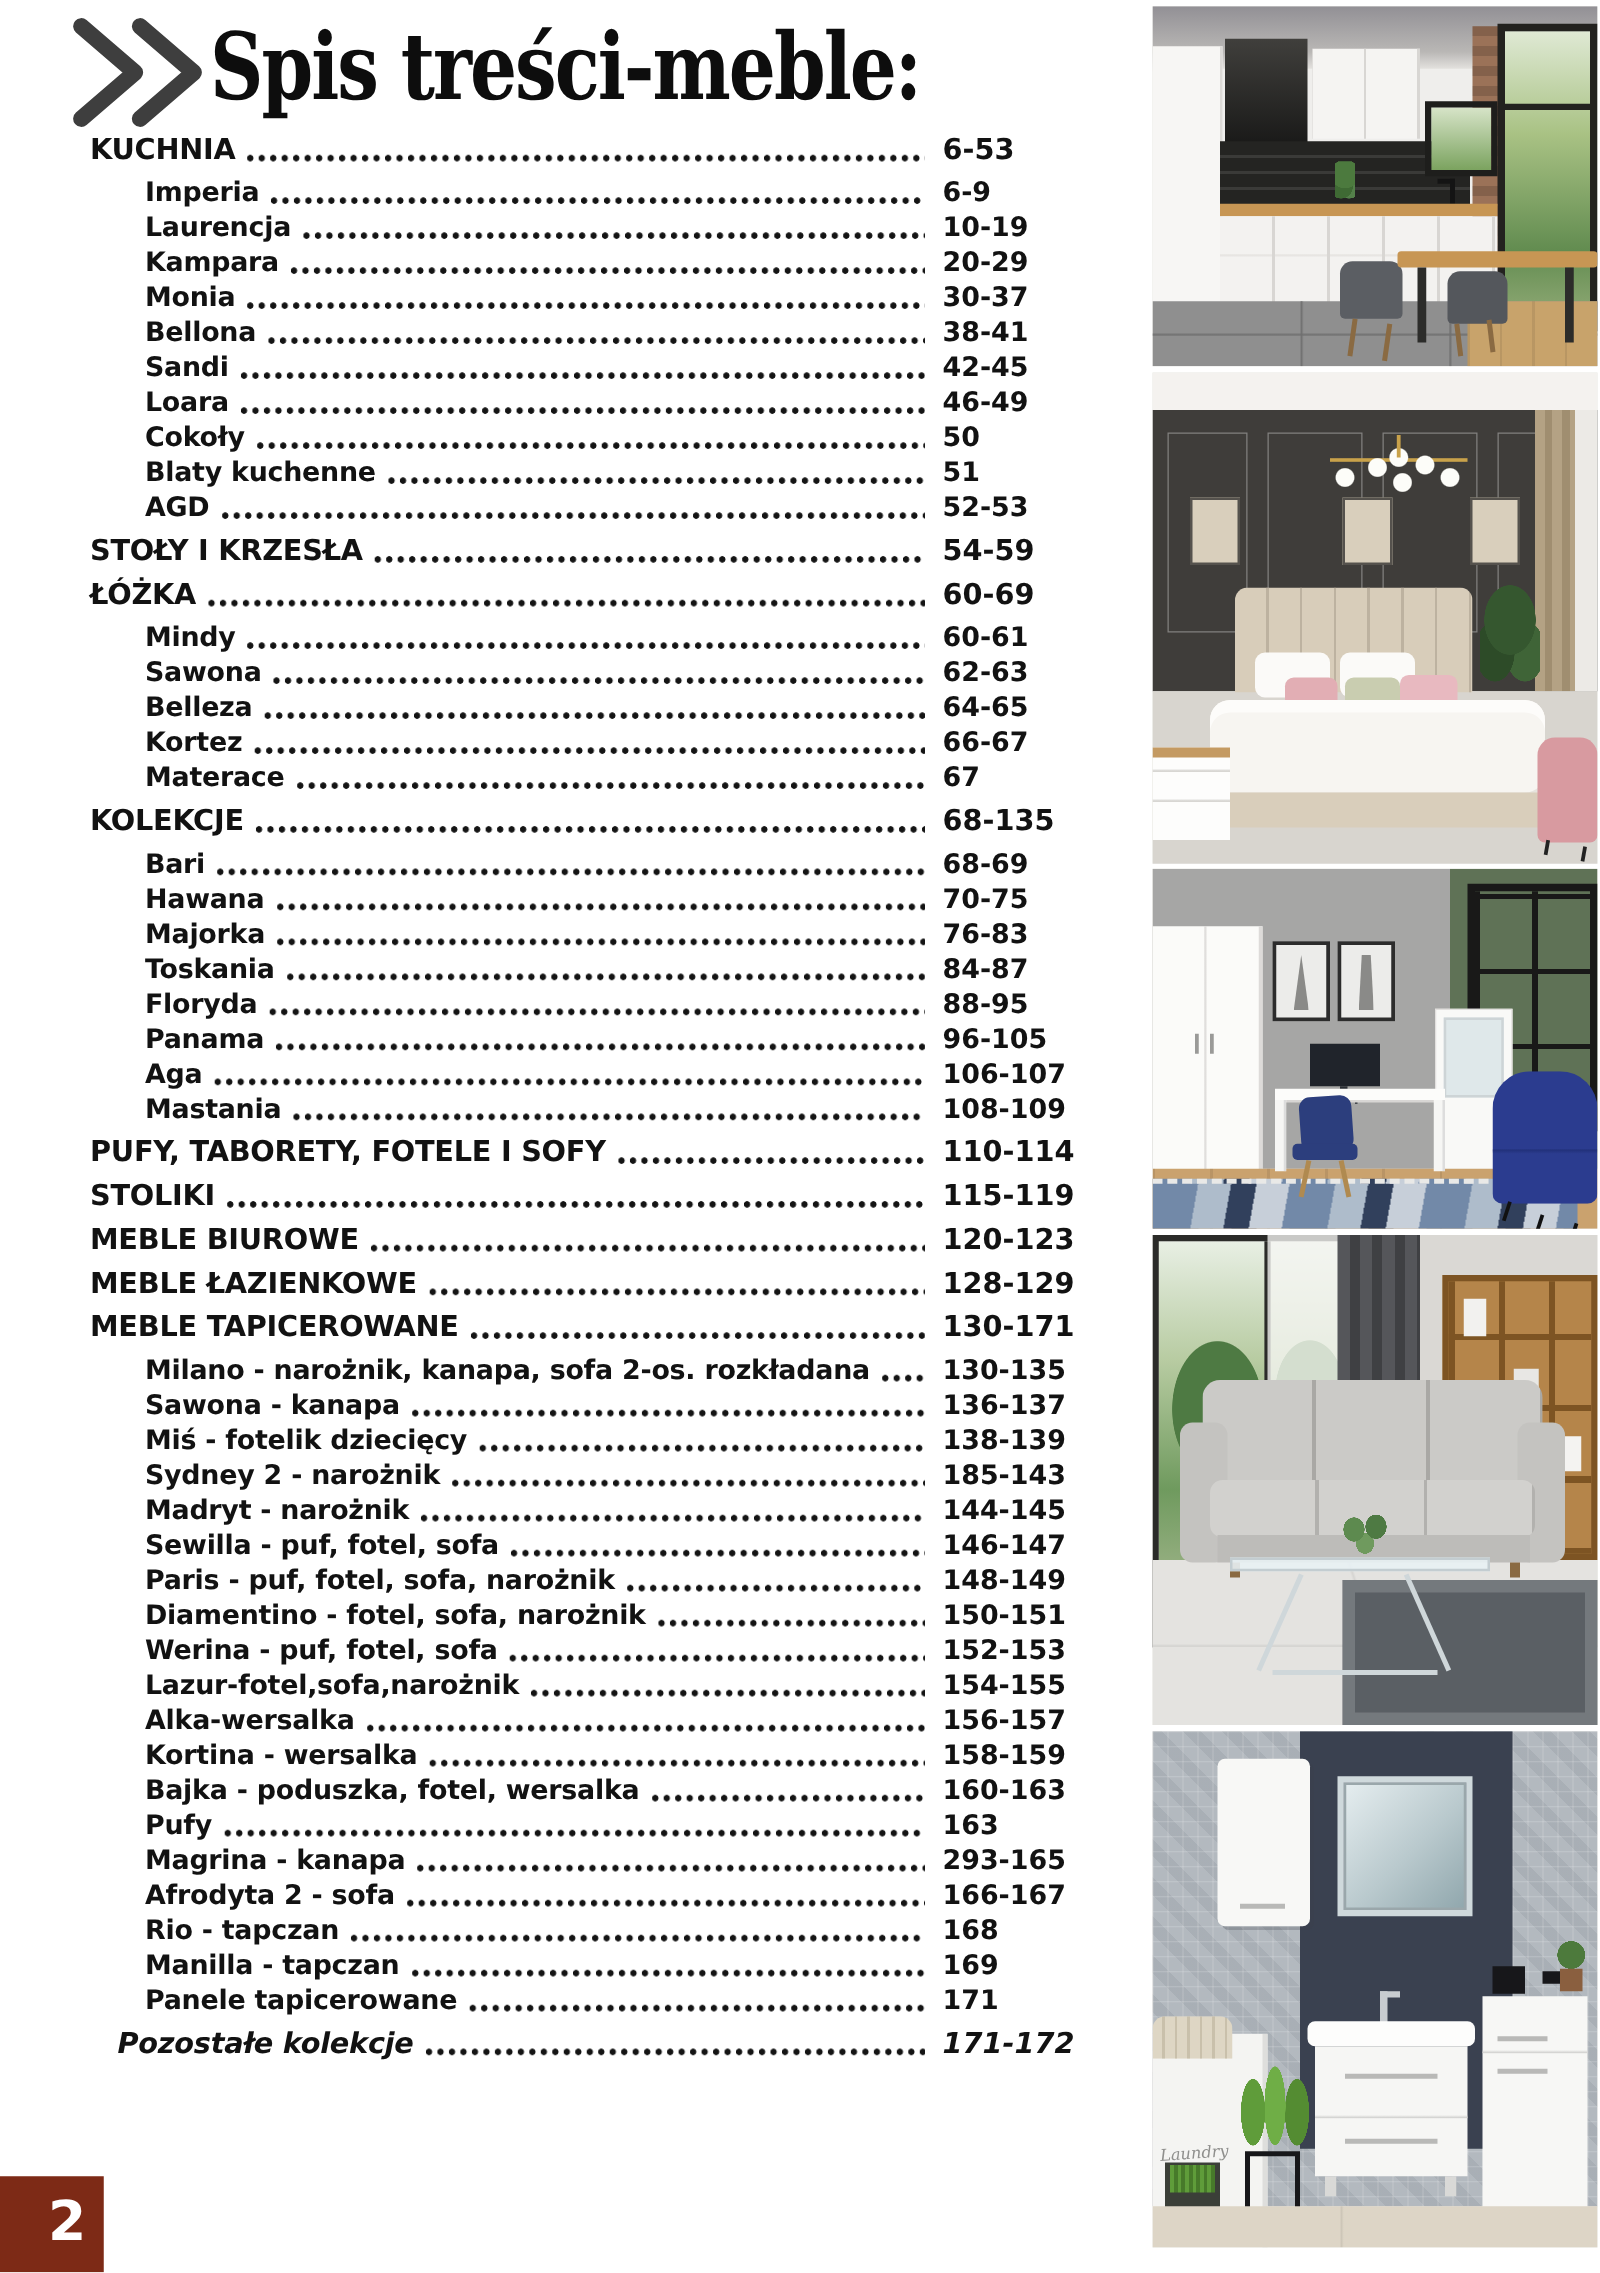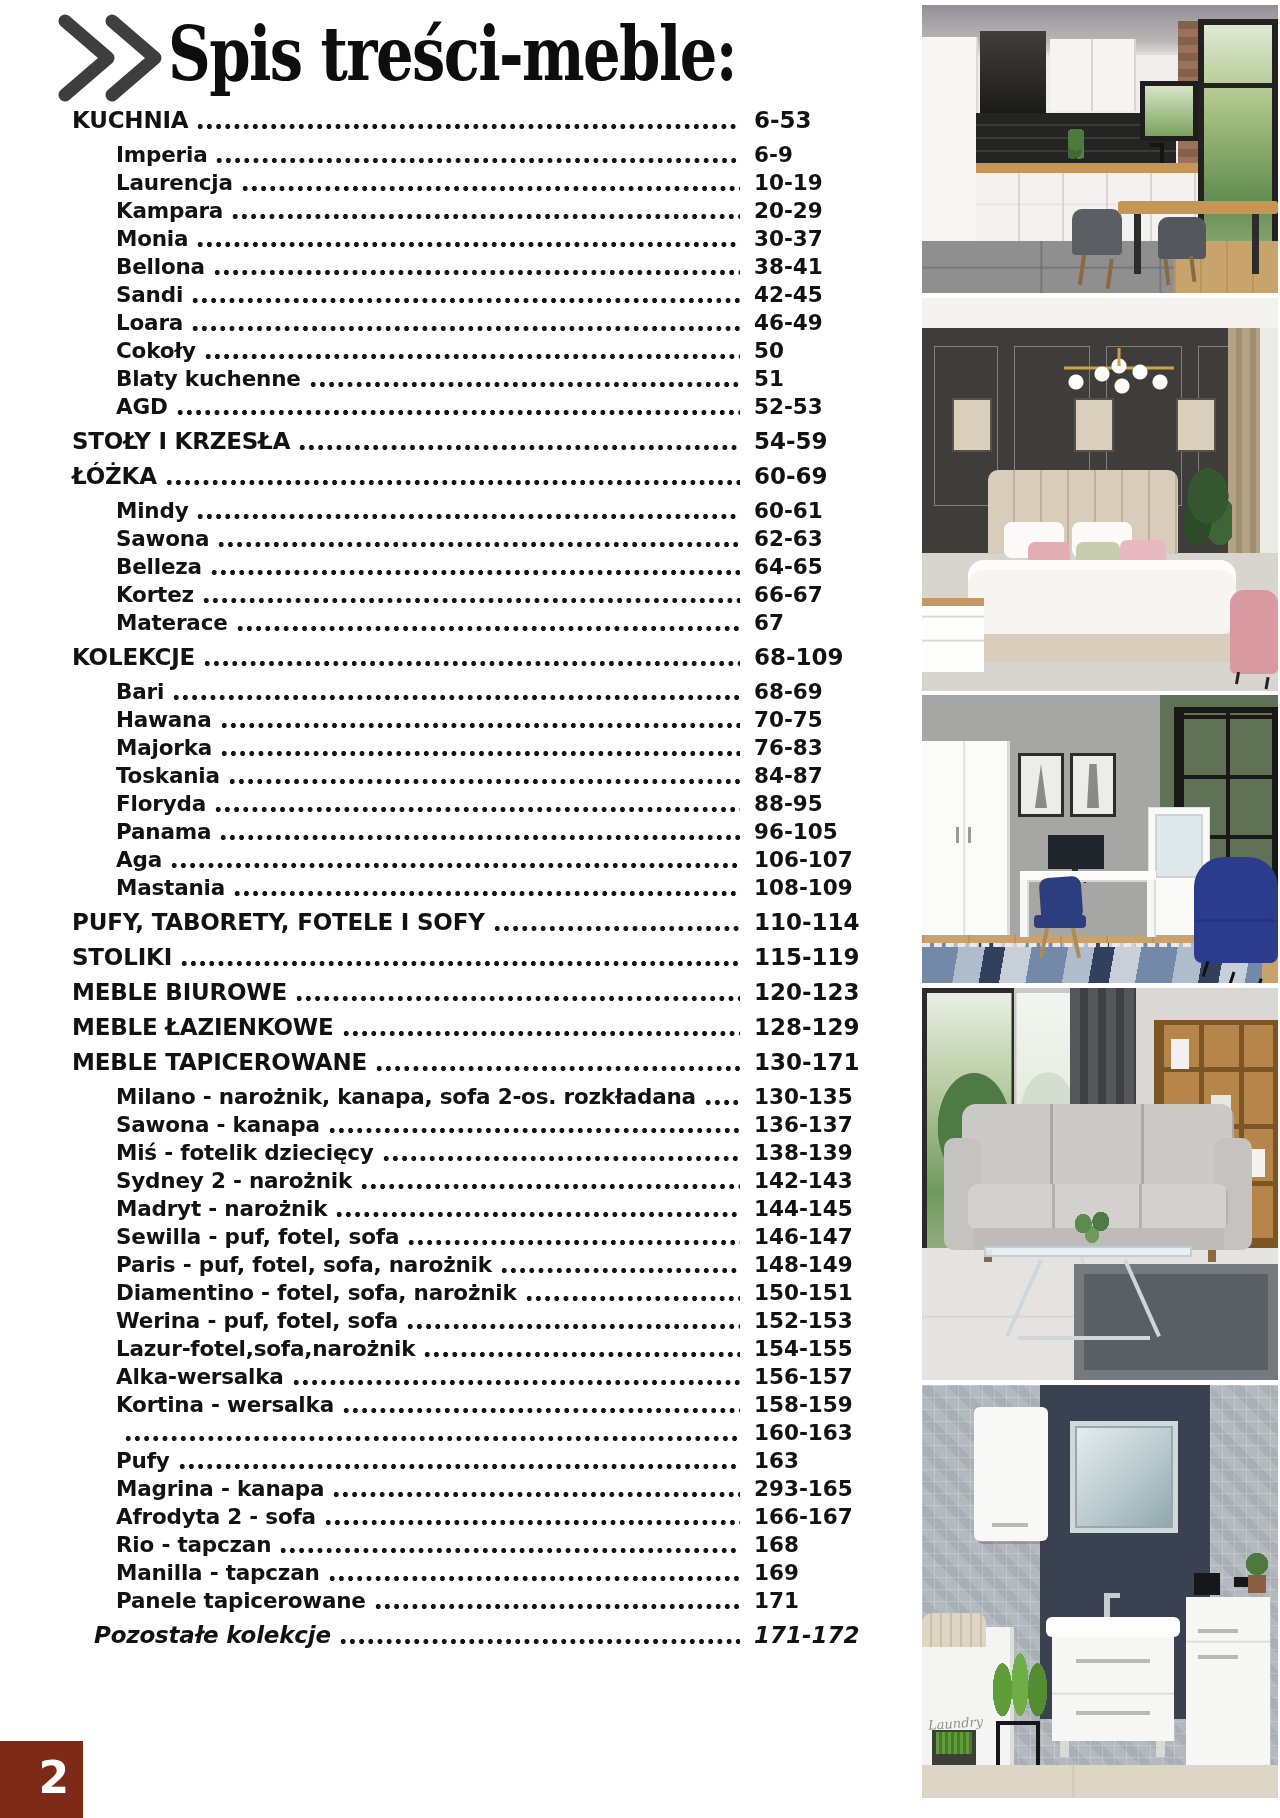--- a/index.html
+++ b/index.html
@@ -317,21 +317,21 @@
         <span class="pages">66-67</span>
       </div>
       <div class="row lvl2">
         <span class="label">Materace</span>
         <span class="dots"></span>
         <span class="pages">67</span>
       </div>
       <div class="row lvl1">
         <span class="label">KOLEKCJE</span>
         <span class="dots"></span>
-        <span class="pages">68-109</span>
+        <span class="pages">68-135</span>
       </div>
       <div class="row lvl2">
         <span class="label">Bari</span>
         <span class="dots"></span>
         <span class="pages">68-69</span>
       </div>
       <div class="row lvl2">
         <span class="label">Hawana</span>
         <span class="dots"></span>
         <span class="pages">70-75</span>
@@ -402,21 +402,21 @@
         <span class="pages">136-137</span>
       </div>
       <div class="row lvl2">
         <span class="label">Miś - fotelik dziecięcy</span>
         <span class="dots"></span>
         <span class="pages">138-139</span>
       </div>
       <div class="row lvl2">
         <span class="label">Sydney 2 - narożnik</span>
         <span class="dots"></span>
-        <span class="pages">142-143</span>
+        <span class="pages">185-143</span>
       </div>
       <div class="row lvl2">
         <span class="label">Madryt - narożnik</span>
         <span class="dots"></span>
         <span class="pages">144-145</span>
       </div>
       <div class="row lvl2">
         <span class="label">Sewilla - puf, fotel, sofa</span>
         <span class="dots"></span>
         <span class="pages">146-147</span>
@@ -445,20 +445,21 @@
         <span class="label">Alka-wersalka</span>
         <span class="dots"></span>
         <span class="pages">156-157</span>
       </div>
       <div class="row lvl2">
         <span class="label">Kortina - wersalka</span>
         <span class="dots"></span>
         <span class="pages">158-159</span>
       </div>
       <div class="row lvl2">
+        <span class="label">Bajka - poduszka, fotel, wersalka</span>
         <span class="dots"></span>
         <span class="pages">160-163</span>
       </div>
       <div class="row lvl2">
         <span class="label">Pufy</span>
         <span class="dots"></span>
         <span class="pages">163</span>
       </div>
       <div class="row lvl2">
         <span class="label">Magrina - kanapa</span>

